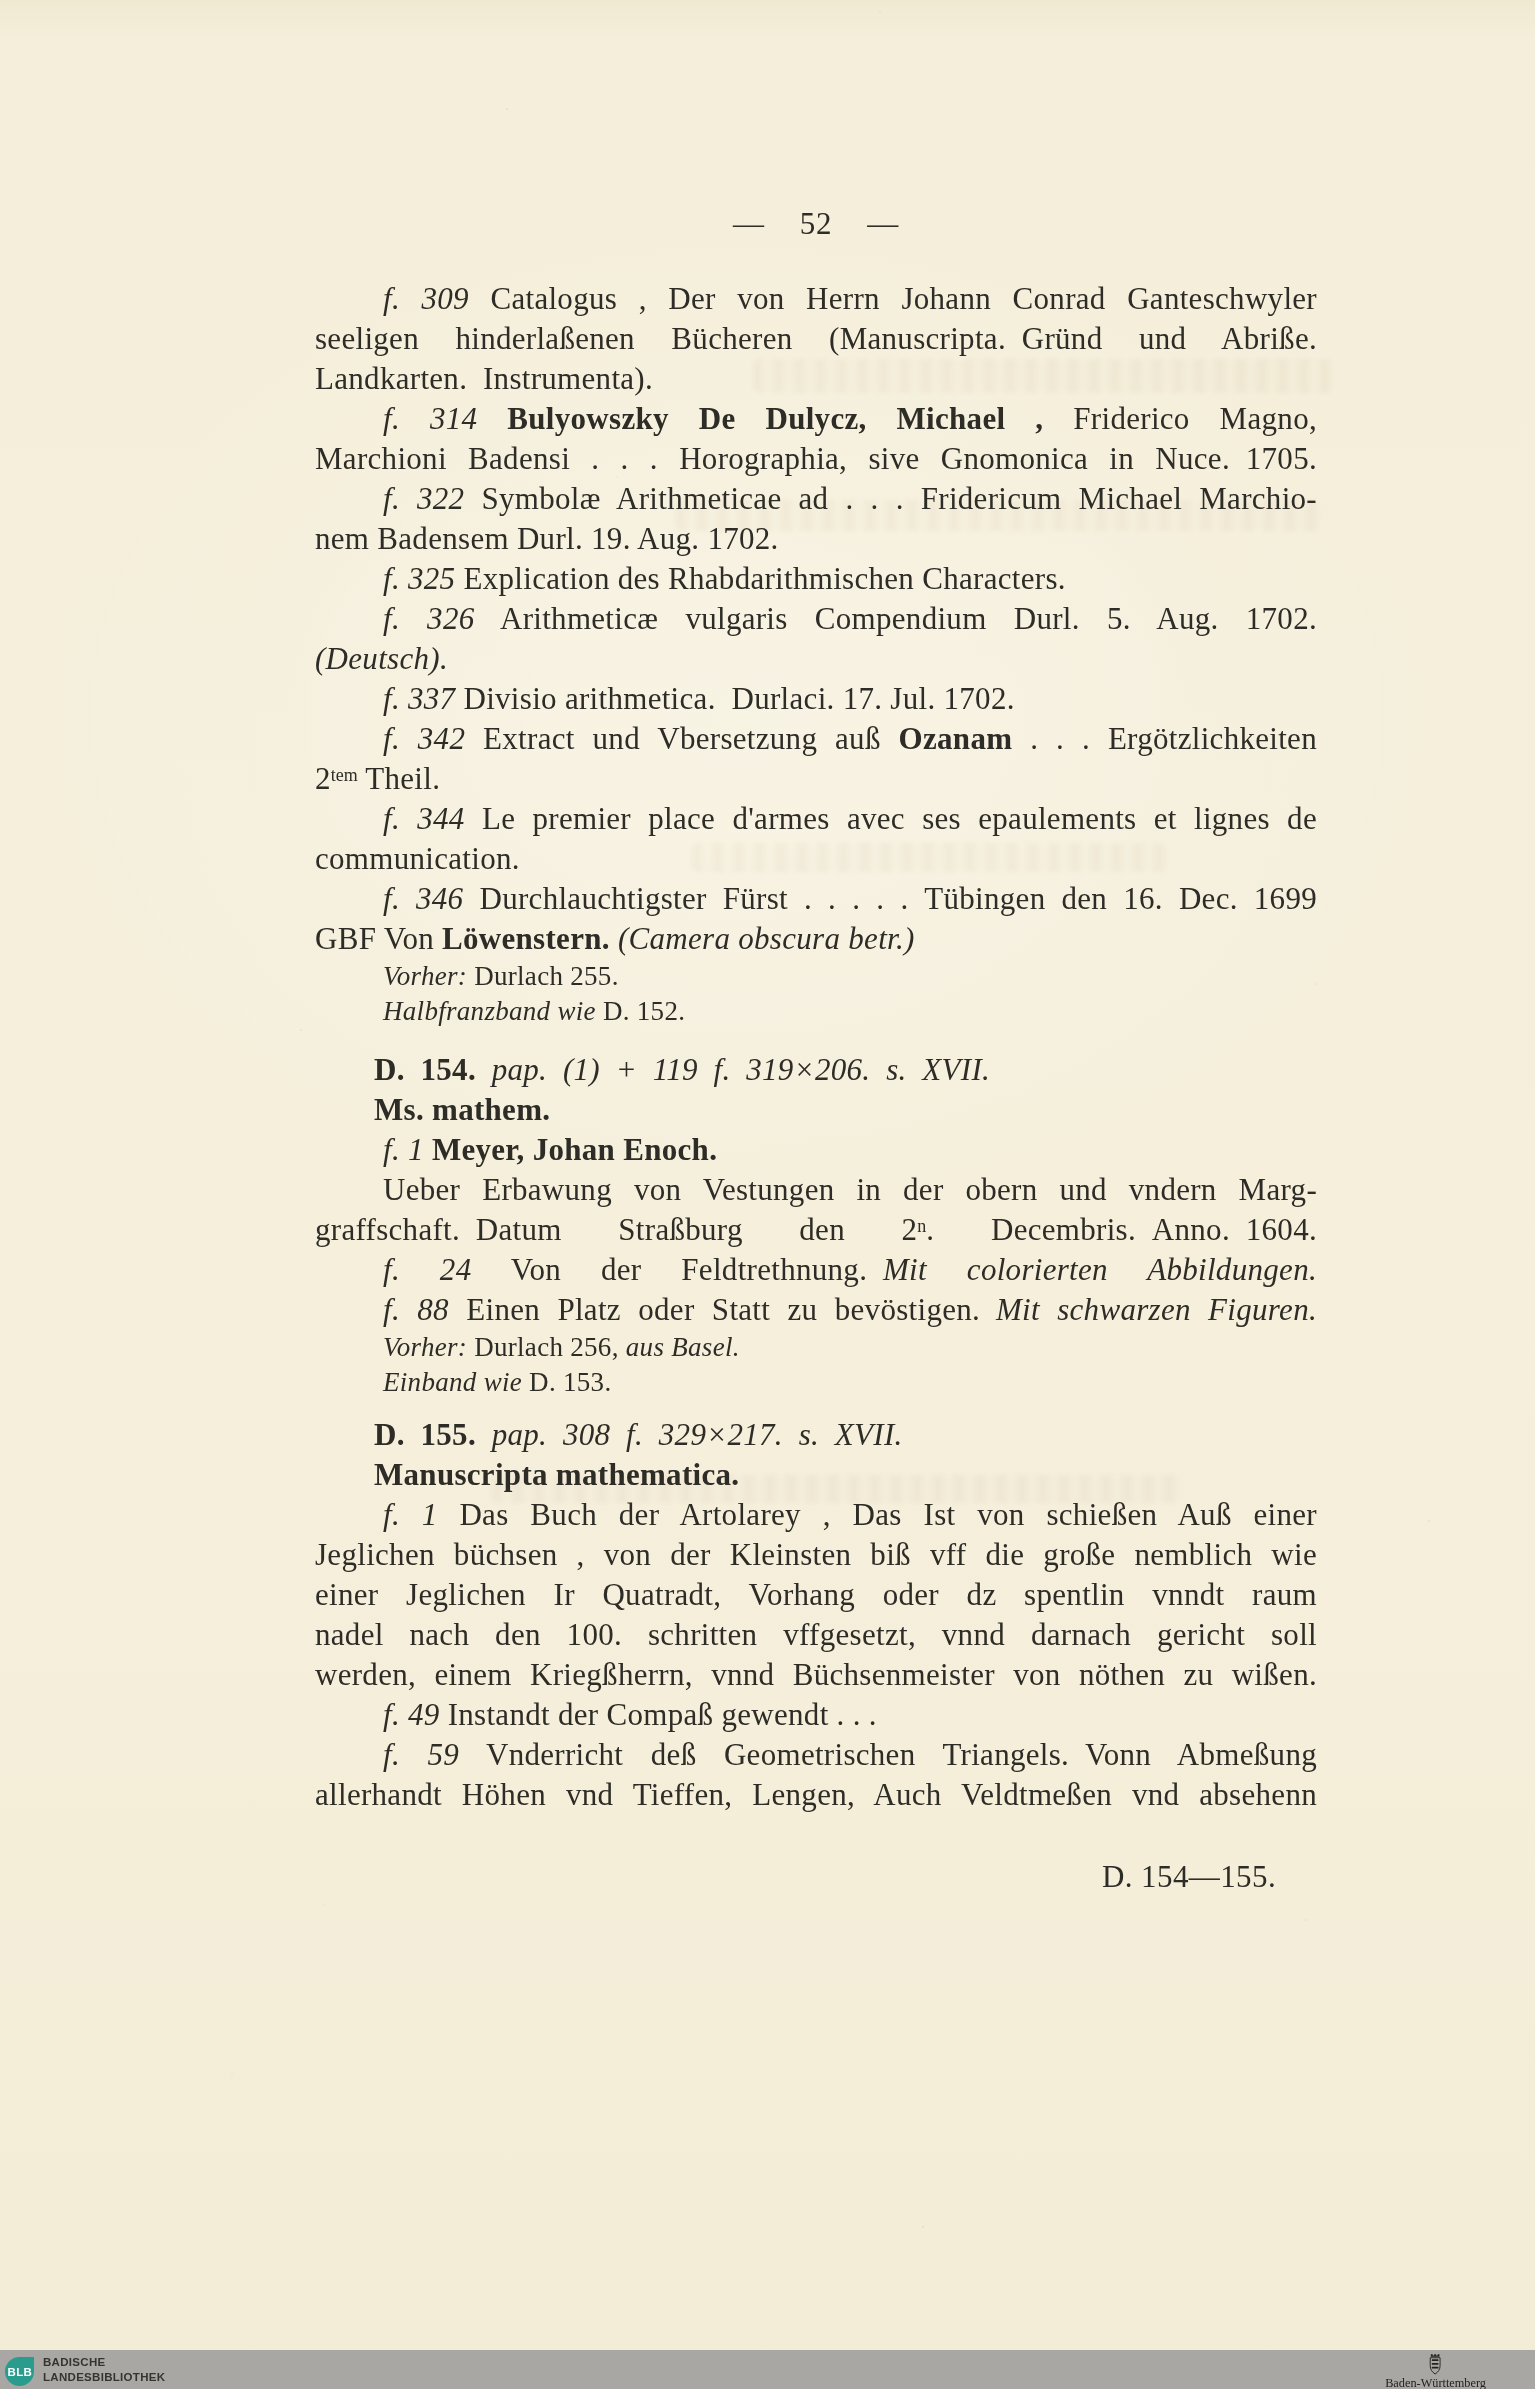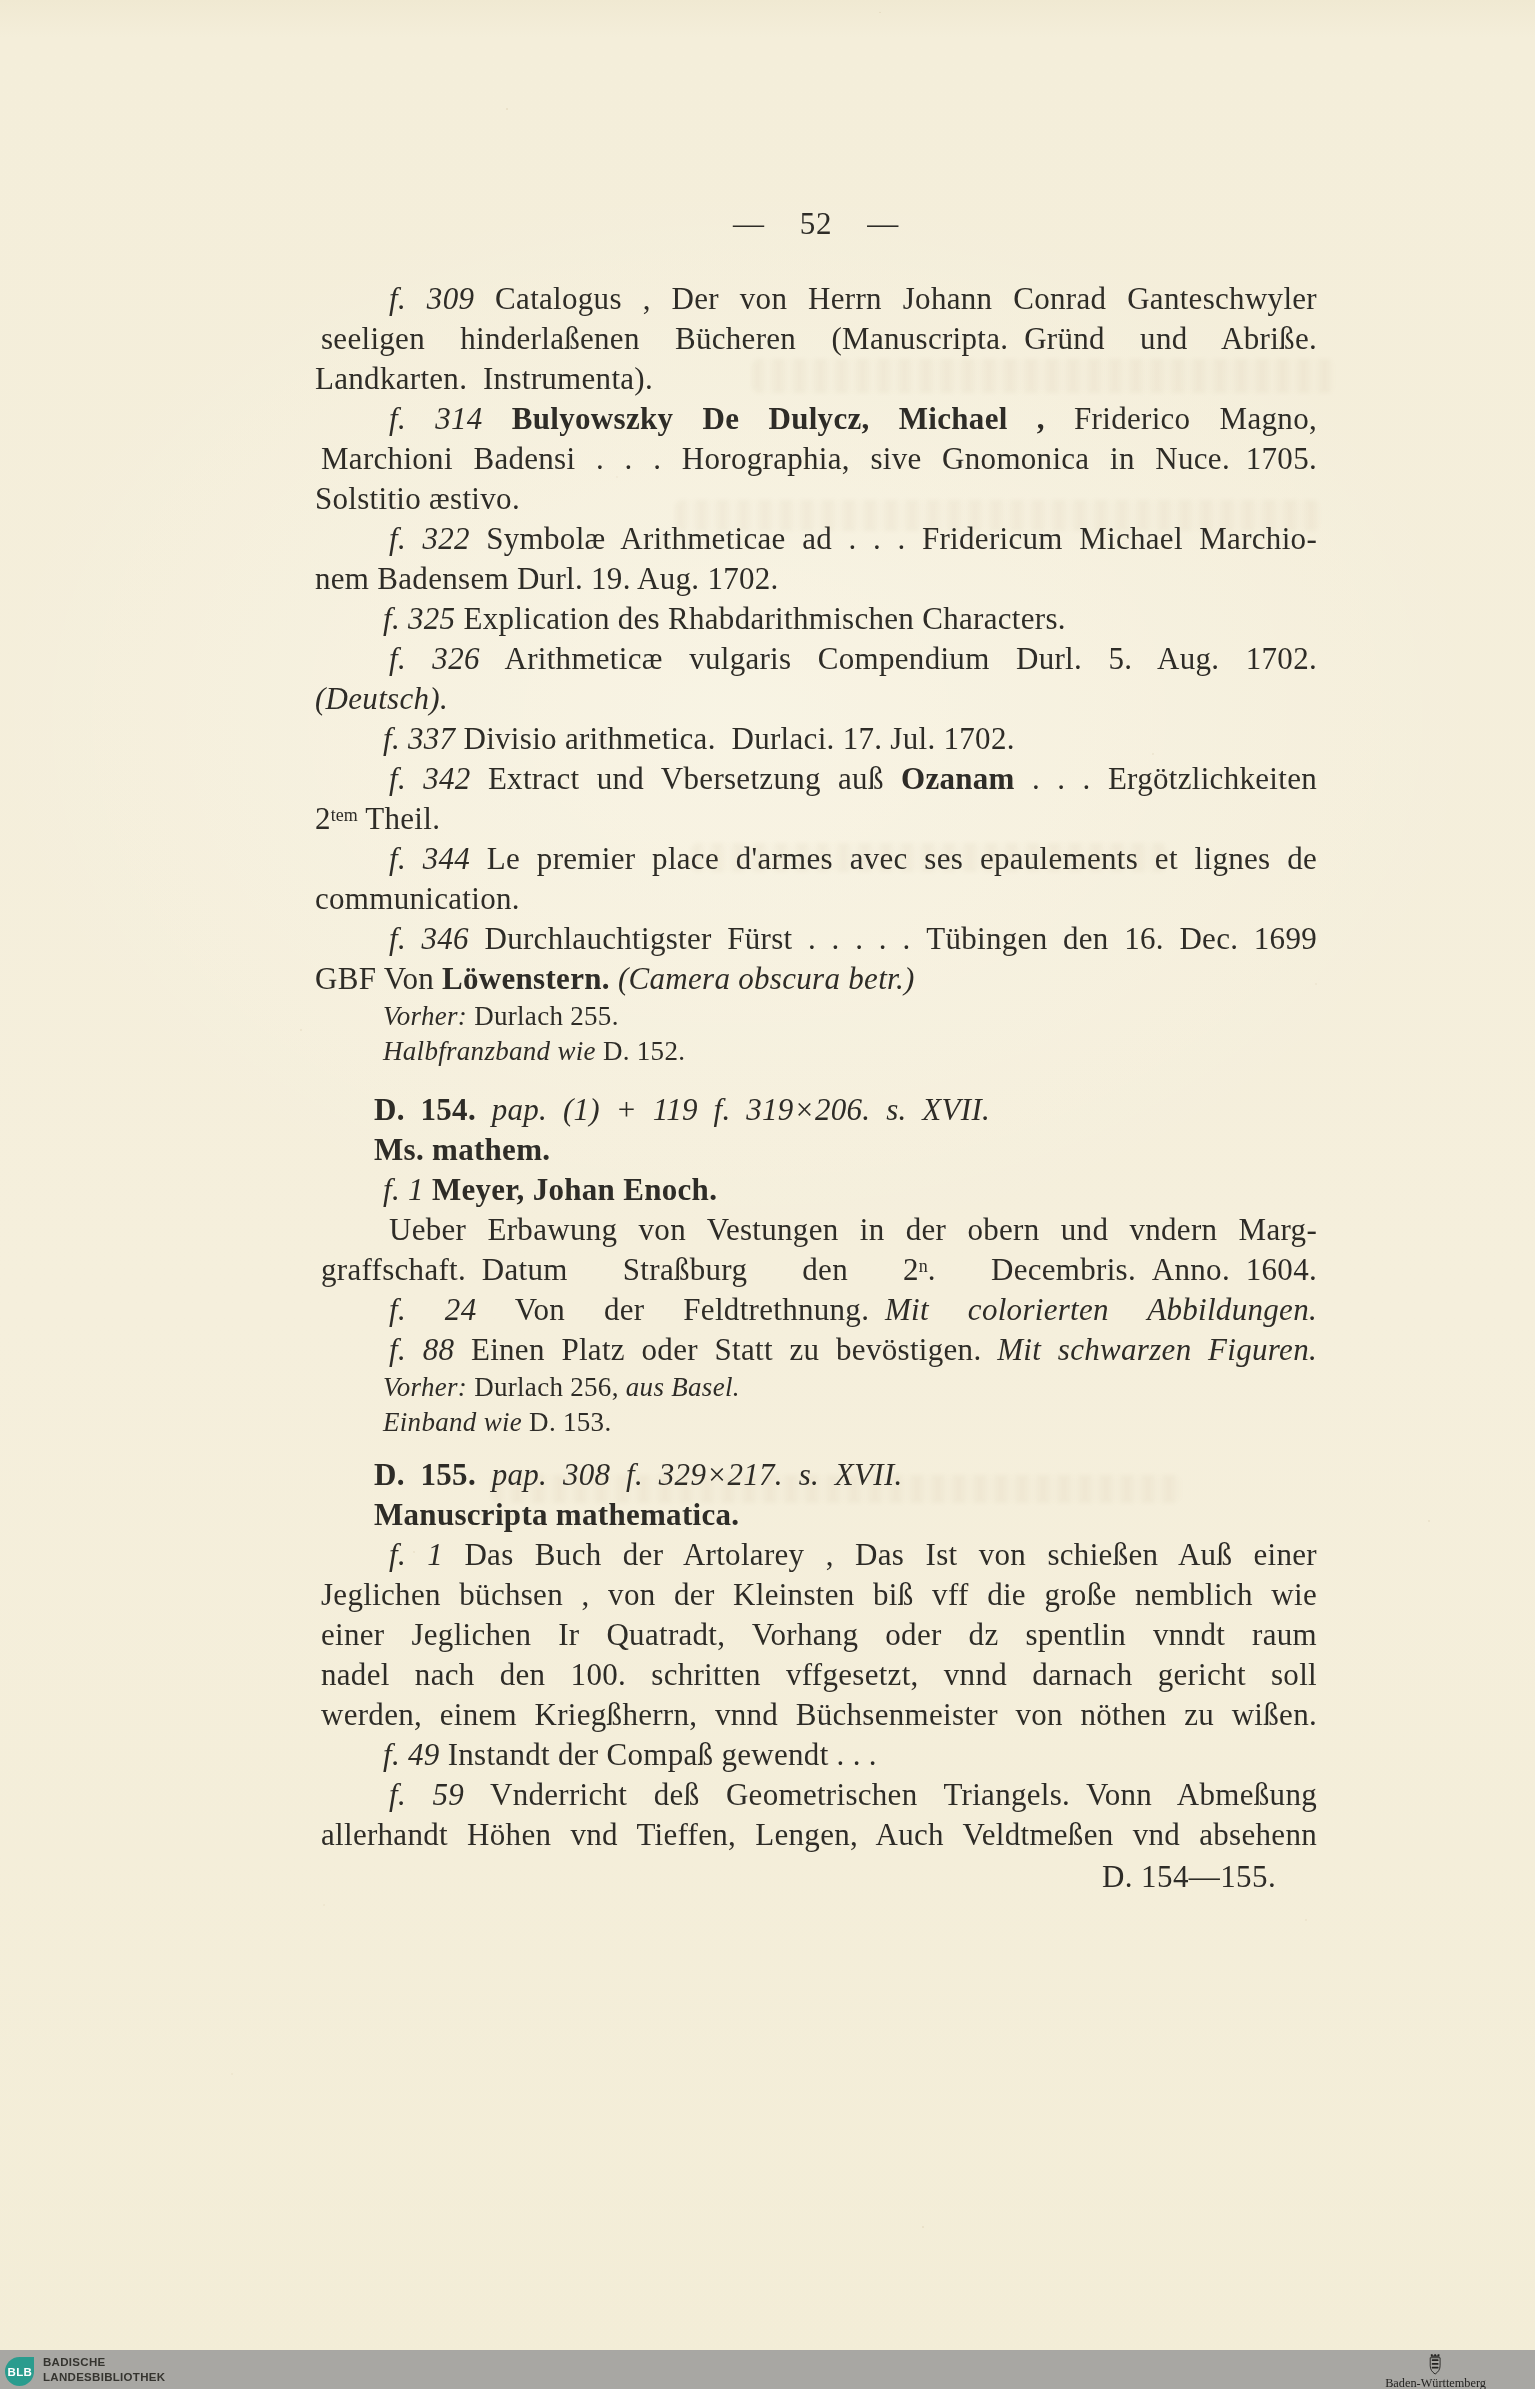--- a/index.html
+++ b/index.html
@@ -35,21 +35,21 @@
   .bleed.b4{left:491px;top:1475px;width:691px;height:28px;}
 
   .page-number{position:absolute;left:315px;top:204px;width:1002px;height:40px;line-height:40px;
     text-align:center;font-size:31px;color:#2e2c27;letter-spacing:0.8px;}
   .page-number .num{margin:0 35px;}
 
   .textblock{position:absolute;left:315px;top:279px;width:1002px;color:#2e2c27;
     font-size:31px;letter-spacing:0.3px;}
   .ln{position:relative;height:40px;line-height:40px;overflow:hidden;white-space:normal;}
   .ln.small{height:35px;line-height:35px;font-size:27px;}
-  .ln.j{text-align:justify;margin-left:6px;}
+  .ln.j{text-align:justify;}
   .ln.j::after{content:"";display:inline-block;width:100%;height:0;}
   .ln.gap-md{margin-top:21px;}
   .ln.gap-lg{margin-top:15px;}
   .ln.ws{word-spacing:7.7px;}
   .ind-f{text-indent:68px;}
   .ind-p{text-indent:68px;}
   .ind-s{text-indent:68px;}
   .ind-d{text-indent:59px;}
   .it{font-style:italic;}
   .bf{font-weight:bold;}
@@ -84,21 +84,20 @@
   <div class="bleed b4"></div>
 
   <div class="page-number"><span>—</span><span class="num">52</span><span>—</span></div>
 
   <div class="textblock">
       <div class="ln j ind-f"><span class="it">f. 309</span><span> Catalogus , Der von Herrn Johann Conrad Ganteschwyler</span></div>
       <div class="ln j"><span>seeligen hinderlaßenen Bücheren (Manuscripta. Gründ und Abriße.</span></div>
       <div class="ln"><span>Landkarten. Instrumenta).</span></div>
       <div class="ln j ind-f"><span class="it">f. 314</span><span> </span><span class="bf">Bulyowszky De Dulycz, Michael ,</span><span> Friderico Magno,</span></div>
       <div class="ln j"><span>Marchioni Badensi . . . Horographia, sive Gnomonica in Nuce. 1705.</span></div>
-      <div class="ln"><span>Solstitio æstivo.</span></div>
       <div class="ln j ind-f"><span class="it">f. 322</span><span> Symbolæ Arithmeticae ad . . . Fridericum Michael Marchio-</span></div>
       <div class="ln"><span>nem Badensem Durl. 19. Aug. 1702.</span></div>
       <div class="ln ind-f"><span class="it">f. 325</span><span> Explication des Rhabdarithmischen Characters.</span></div>
       <div class="ln j ind-f"><span class="it">f. 326</span><span> Arithmeticæ vulgaris Compendium Durl. 5. Aug. 1702.</span></div>
       <div class="ln"><span class="it">(Deutsch).</span></div>
       <div class="ln ind-f"><span class="it">f. 337</span><span> Divisio arithmetica. Durlaci. 17. Jul. 1702.</span></div>
       <div class="ln j ind-f"><span class="it">f. 342</span><span> Extract und Vbersetzung auß </span><span class="bf">Ozanam</span><span> . . . Ergötzlichkeiten</span></div>
       <div class="ln"><span>2</span><sup>tem</sup><span> Theil.</span></div>
       <div class="ln j ind-f"><span class="it">f. 344</span><span> Le premier place d'armes avec ses epaulements et lignes de</span></div>
       <div class="ln"><span>communication.</span></div>

